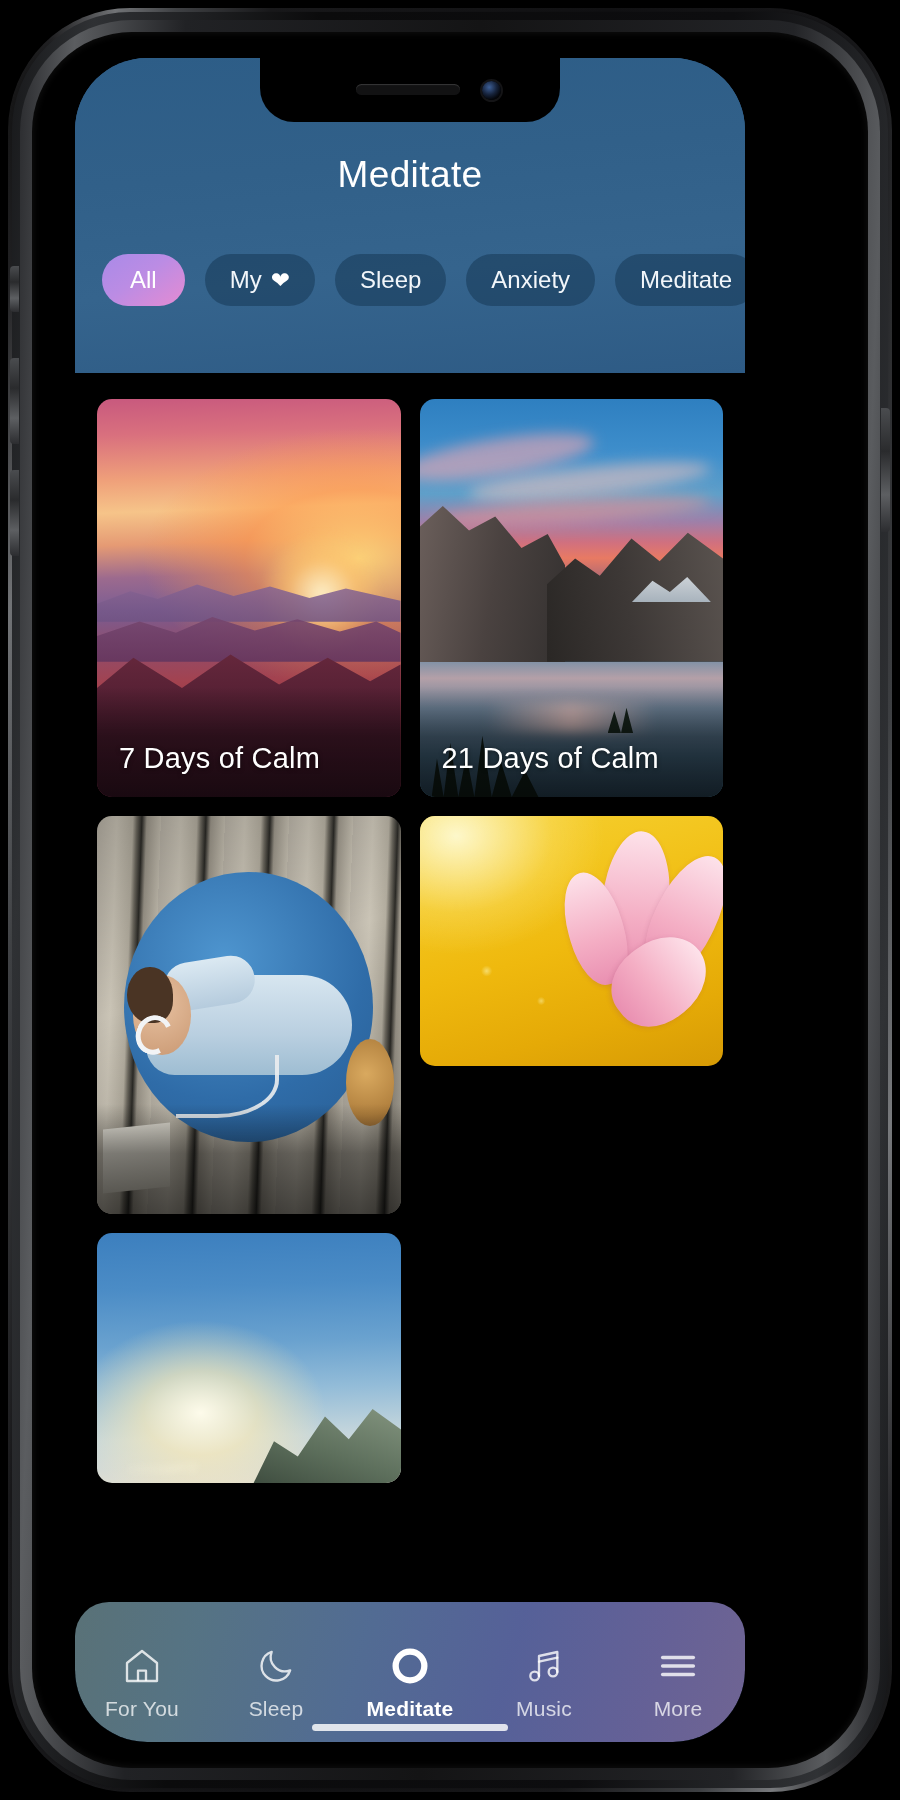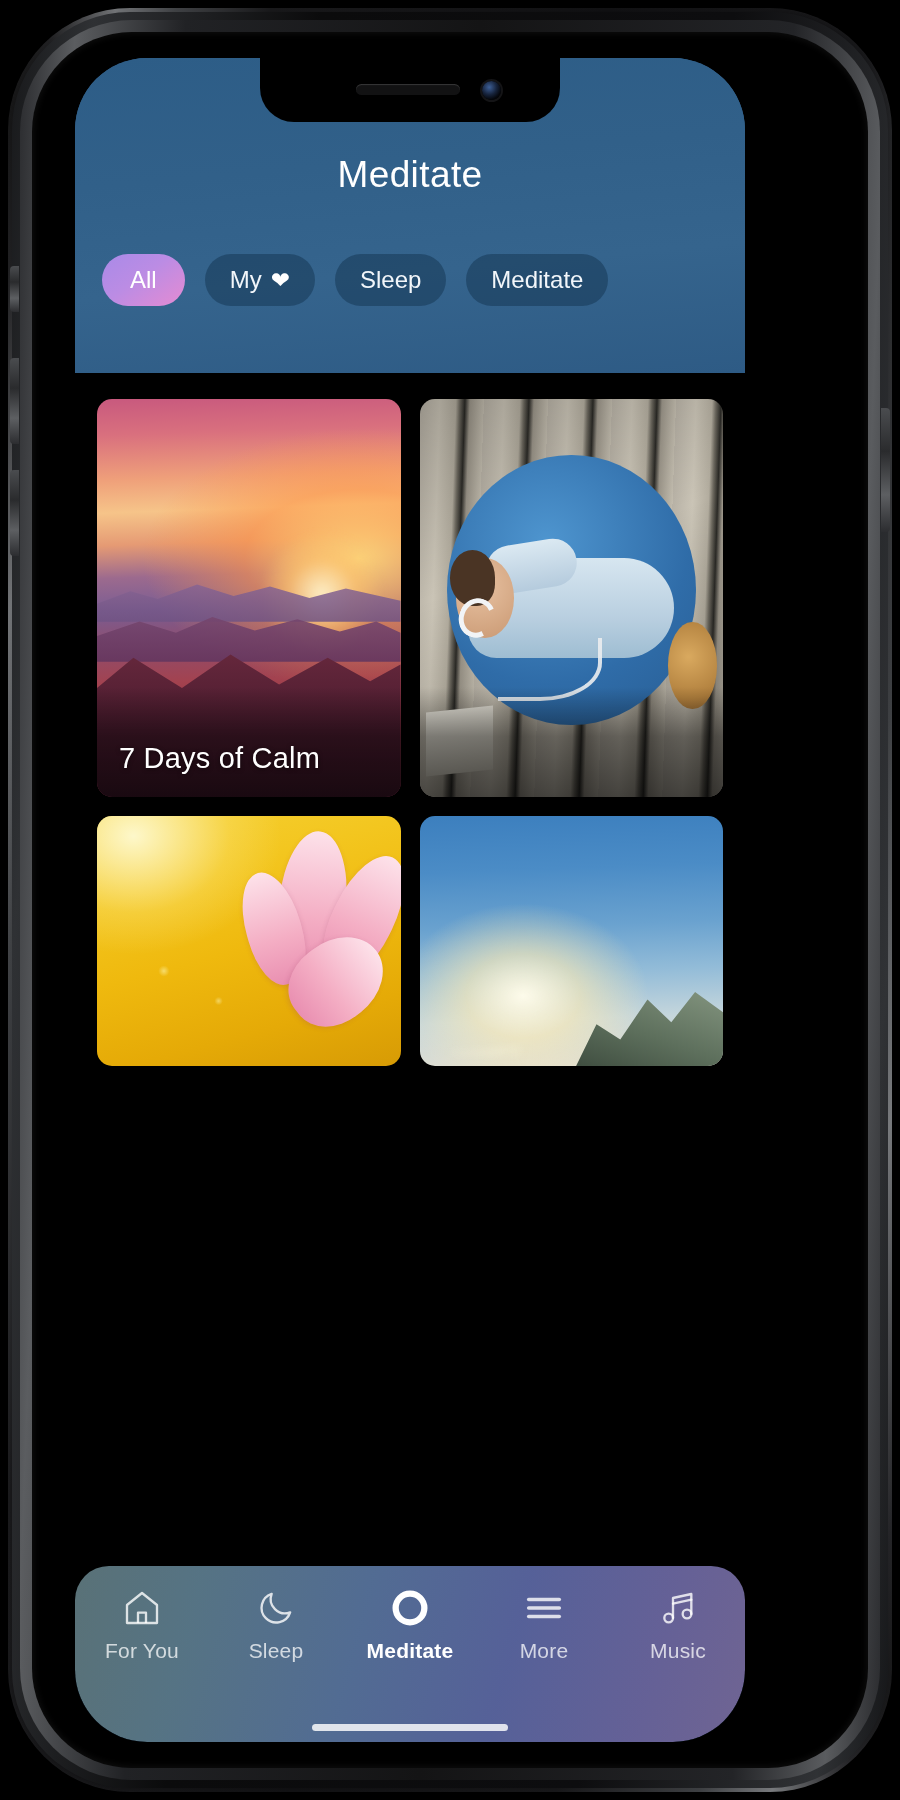--- a/index.html
+++ b/index.html
@@ -231,28 +231,28 @@
     background:conic-gradient(from 200deg at 40% 90%,
       rgba(255,250,225,.45) 0deg, rgba(255,250,225,0) 12deg,
       rgba(255,250,225,.35) 24deg, rgba(255,250,225,0) 38deg,
       rgba(255,250,225,.3) 52deg, rgba(255,250,225,0) 70deg); filter:blur(3px);}
   .ss-ridge{ position:absolute; right:-2%; bottom:0; width:56%; height:38%;
     background:linear-gradient(200deg,#8fa08a,#5d6f5c 60%,#3c4a3d);
     clip-path:polygon(10% 100%,22% 56%,36% 72%,52% 30%,66% 54%,80% 22%,100% 48%,100% 100%);}
 
   
   .tabbar{
-    position:absolute; left:0; right:0; bottom:0; height:176px; z-index:30;
+    position:absolute; left:0; right:0; bottom:0; height:140px; z-index:30;
     border-top-left-radius:34px; border-top-right-radius:34px;
     background:linear-gradient(105deg,
       rgba(96,122,128,.93) 0%, rgba(92,124,142,.93) 18%,
       rgba(88,116,158,.93) 42%, rgba(92,104,164,.93) 64%,
       rgba(108,104,162,.93) 84%, rgba(120,108,158,.93) 100%);
     backdrop-filter:blur(12px);
-    display:flex; align-items:flex-start; padding-top:20px;
+    display:flex; align-items:center; padding-top:20px;
   }
   .tab{ flex:1; display:flex; flex-direction:column; align-items:center; gap:9px; }
   .tab .ico{ height:44px; display:flex; align-items:center; justify-content:center; }
   .tab .lbl{ font-size:21px; color:rgba(255,255,255,.74); letter-spacing:.2px; }
   .tab.active .lbl{ color:#fff; font-weight:700; }
   .tab svg{ display:block; }
 
   
   .home-ind{
     position:absolute; left:50%; transform:translateX(-50%); bottom:11px;
@@ -286,20 +286,23 @@
         <div class="chips">
           <div class="chip active">
             <span>All</span>
           </div>
           <div class="chip">
             <span>My</span>
             <span class="heart">❤</span>
           </div>
           <div class="chip">
             <span>Sleep</span>
+          </div>
+          <div class="chip">
+            <span>Anxiety</span>
           </div>
           <div class="chip">
             <span>Meditate</span>
           </div>
         </div>
       </div>
 
       <div class="content">
         <div class="grid">
 
@@ -307,20 +310,36 @@
             <div class="art art-sunset-mtn">
               <div class="glow-sun"></div>
               <div class="ridge r1"></div>
               <div class="ridge r2"></div>
               <div class="ridge r3"></div>
             </div>
             <div class="scrim"></div>
             <div class="title">7 Days of Calm</div>
           </div>
 
+          <div class="card">
+            <div class="art art-lake">
+              <div class="cloudstreak cs1"></div>
+              <div class="cloudstreak cs2"></div>
+              <div class="cloudstreak cs3"></div>
+              <div class="cliff cliff-l"></div>
+              <div class="cliff cliff-r"></div>
+              <div class="snowcap"></div>
+              <div class="lake"></div>
+              <div class="lake-shine"></div>
+              <div class="island"></div>
+              <div class="pines"></div>
+            </div>
+            <div class="scrim"></div>
+            <div class="title">21 Days of Calm</div>
+          </div>
 
           <div class="card">
             <div class="art art-deck">
               <div class="deck-shade"></div>
               <div class="blue-circle"></div>
               <div class="step"></div>
               <div class="man-body"></div>
               <div class="man-arm"></div>
               <div class="man-head"></div>
               <div class="man-hair"></div>
@@ -377,40 +396,40 @@
           <div class="ico">
             <svg width="42" height="42" viewBox="0 0 24 24" fill="none" stroke="#ffffff" stroke-width="3.6" stroke-linecap="round">
               <circle cx="12" cy="12" r="8.2"></circle>
             </svg>
           </div>
           <div class="lbl">Meditate</div>
         </div>
 
         <div class="tab">
           <div class="ico">
-            <svg width="42" height="34" viewBox="0 0 24 20" fill="none" stroke="rgba(255,255,255,.8)" stroke-width="2.1" stroke-linecap="round">
-              <path d="M3 5h18"></path>
-                <path d="M3 10h18"></path>
-                <path d="M3 15h18"></path>
-            </svg>
-          </div>
-          <div class="lbl">More</div>
-        </div>
-
-        <div class="tab">
-          <div class="ico">
             <svg width="40" height="40" viewBox="0 0 24 24" fill="none" stroke="rgba(255,255,255,.8)" stroke-width="1.4" stroke-linecap="round" stroke-linejoin="round">
               <path d="M9 18V6l11-2.4v12"></path>
                 <path d="M9 9.4l11-2.4"></path>
               <circle cx="6.4" cy="18" r="2.6"></circle>
                 <circle cx="17.4" cy="15.6" r="2.6"></circle>
             </svg>
           </div>
           <div class="lbl">Music</div>
         </div>
 
+        <div class="tab">
+          <div class="ico">
+            <svg width="42" height="34" viewBox="0 0 24 20" fill="none" stroke="rgba(255,255,255,.8)" stroke-width="2.1" stroke-linecap="round">
+              <path d="M3 5h18"></path>
+                <path d="M3 10h18"></path>
+                <path d="M3 15h18"></path>
+            </svg>
+          </div>
+          <div class="lbl">More</div>
+        </div>
+
       </div>
 
       <div class="home-ind"></div>
 
     </div>
   </div>
 </div>
 
 </body></html>

